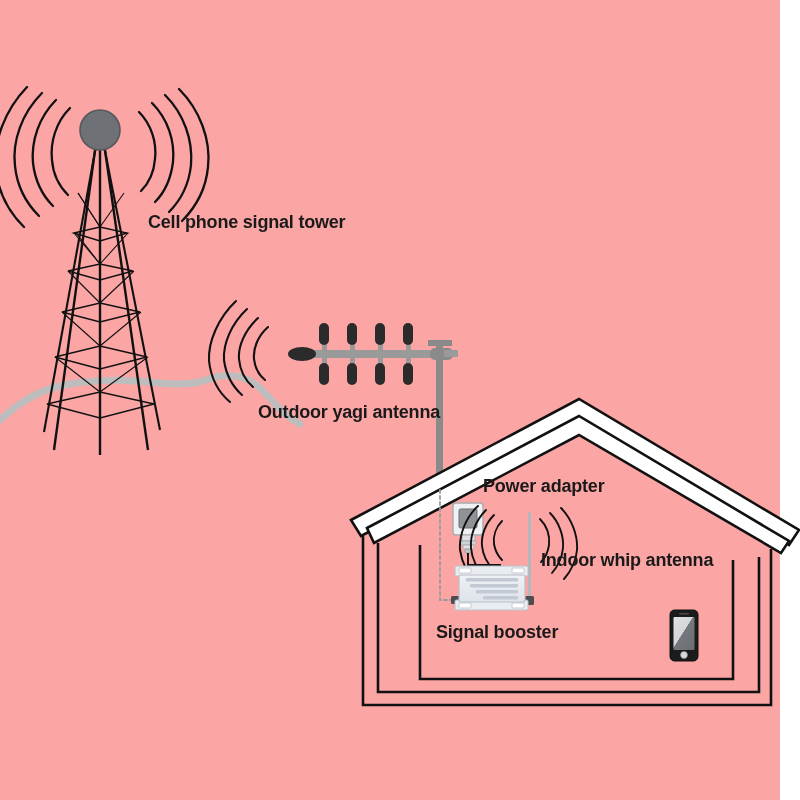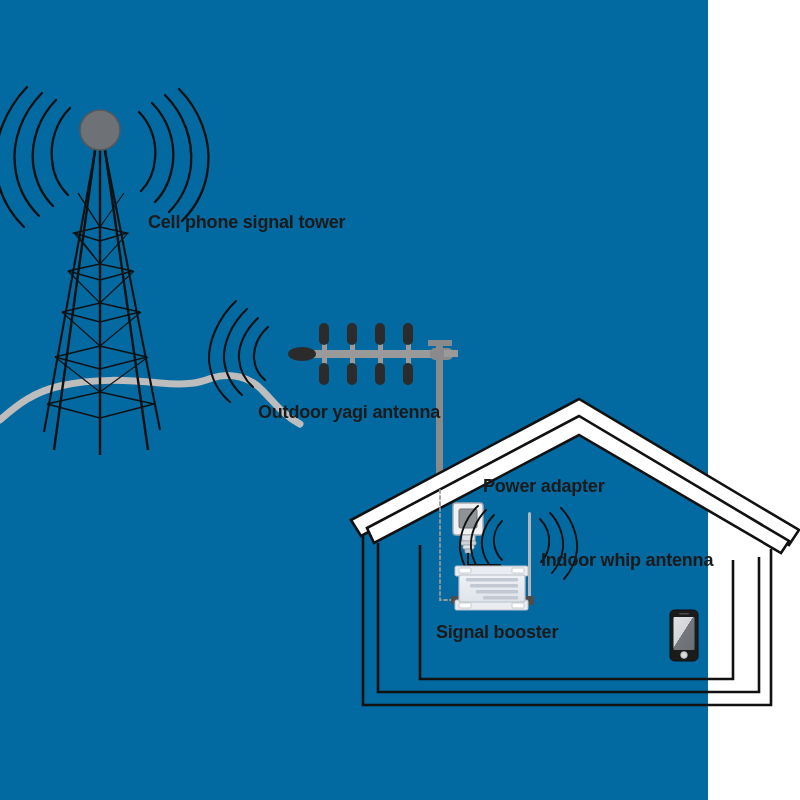--- a/index.html
+++ b/index.html
@@ -9,23 +9,23 @@
     background: #ffffff;
   }
   body {
     width: 800px;
     height: 800px;
     font-family: "Liberation Sans", sans-serif;
     overflow: hidden;
   }
   #diagram-root {
     position: relative;
-    width: 708px;
+    width: 780px;
     height: 800px;
-    background: #0369a1;
+    background: #fca5a5;
   }
   svg#scene {
     position: absolute;
     left: 0;
     top: 0;
     width: 800px;
     height: 800px;
     display: block;
   }
   .lbl {

